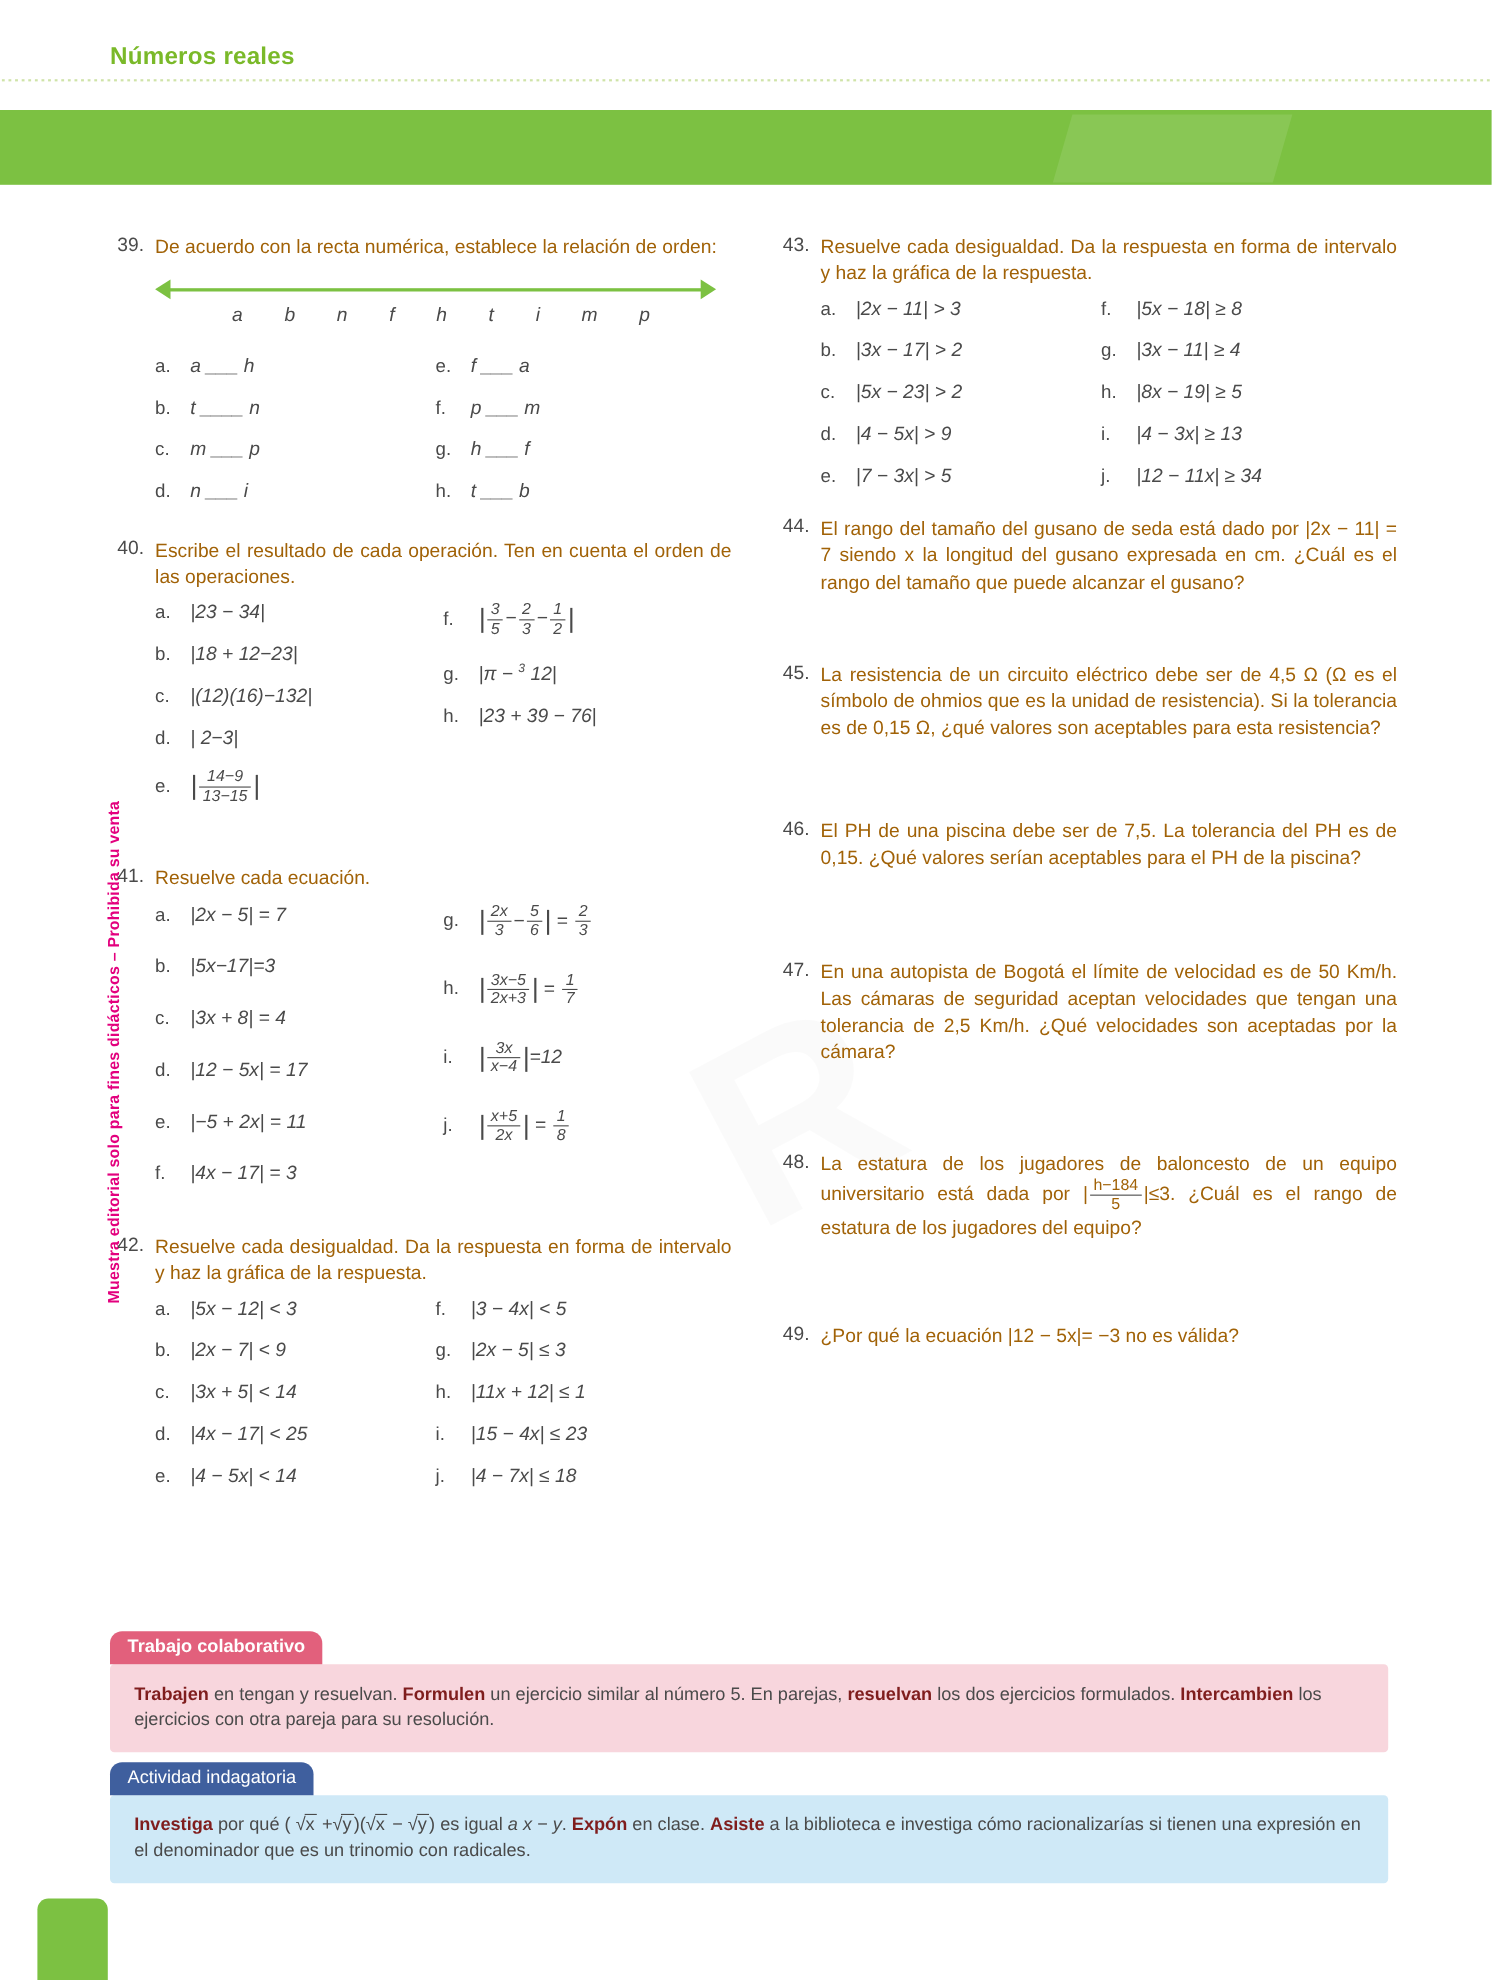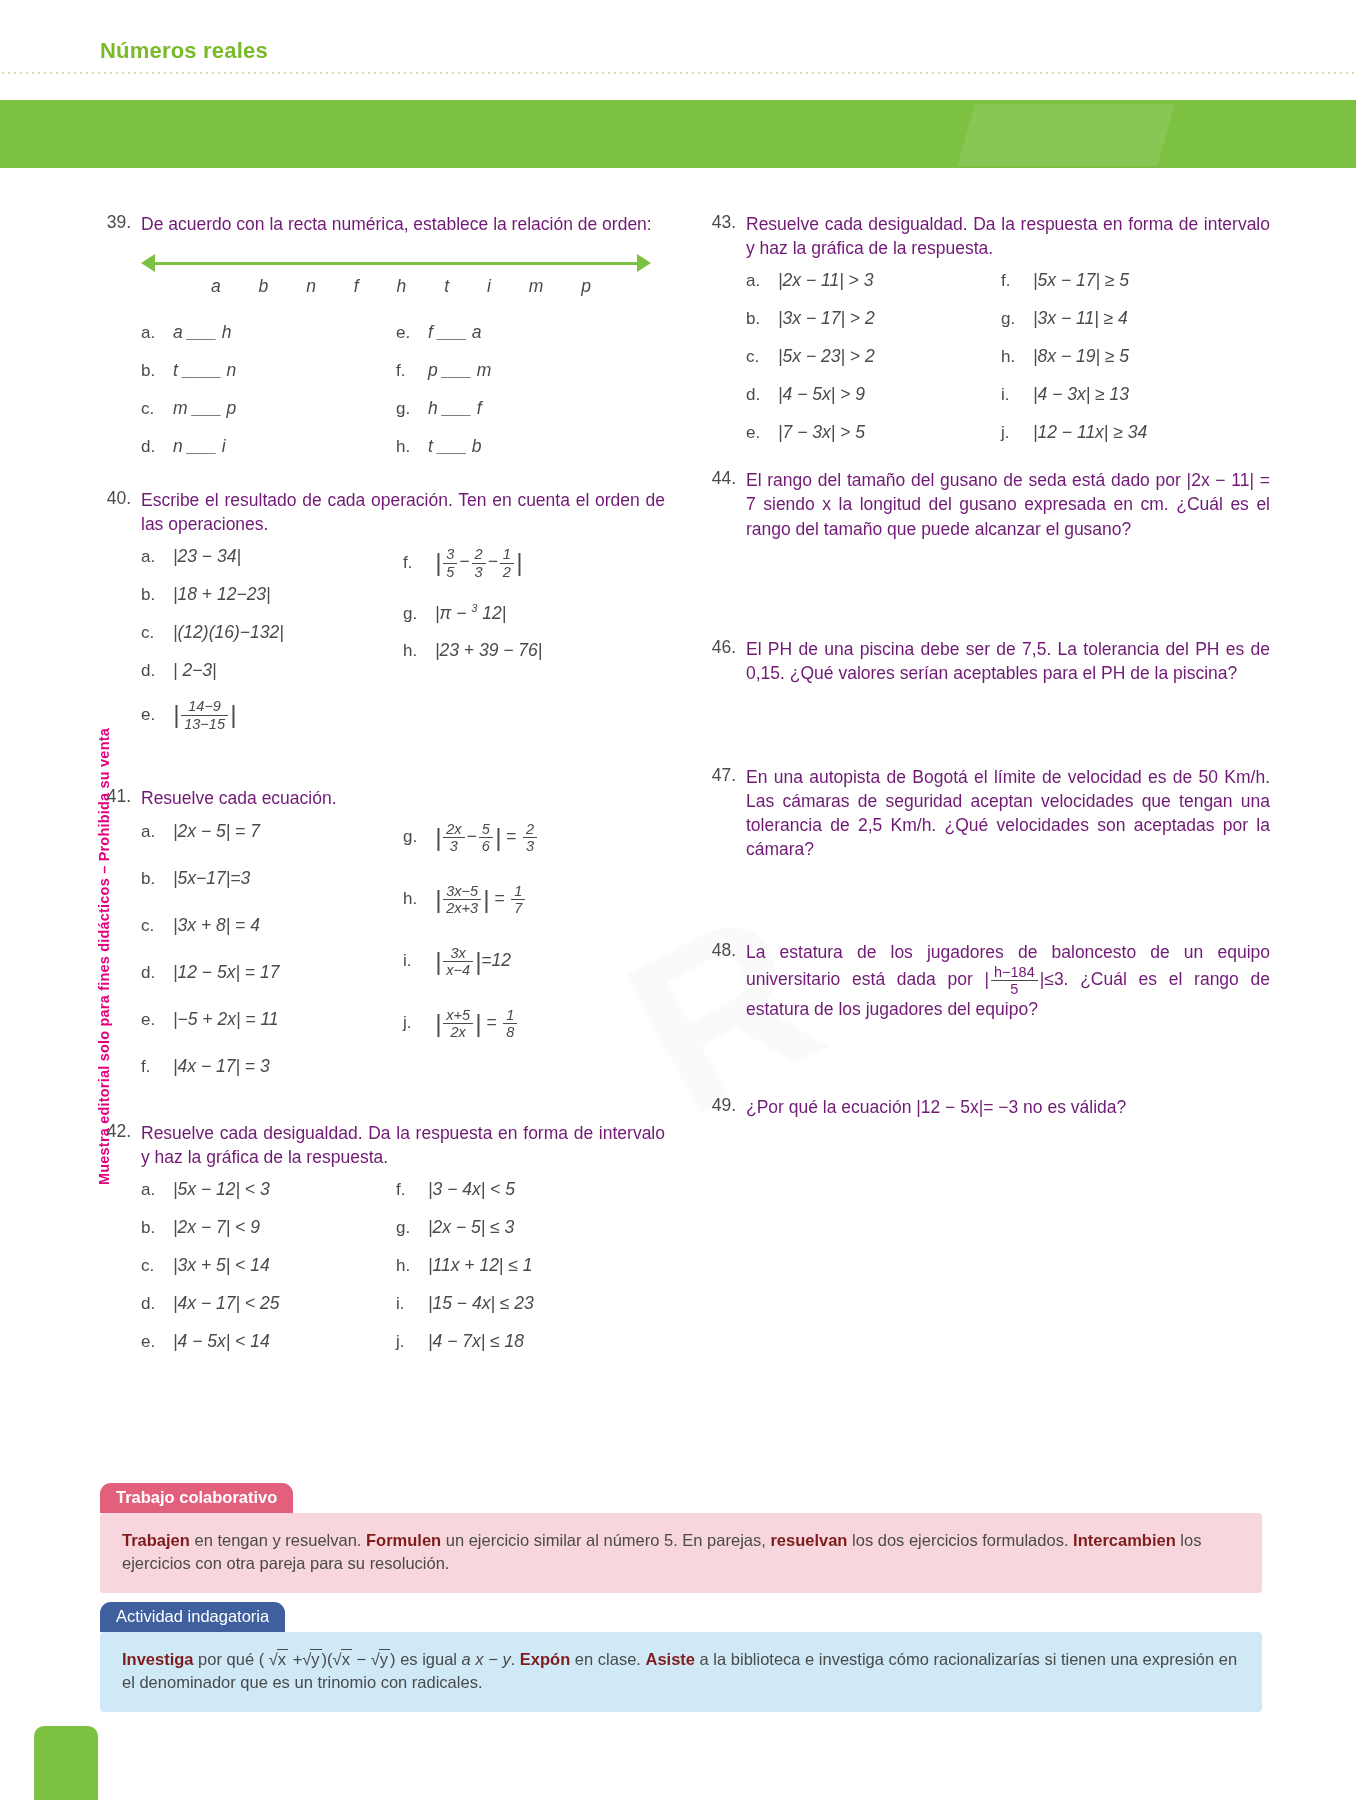--- a/index.html
+++ b/index.html
@@ -110,21 +110,21 @@
     width: 36px;
     text-align: right;
     font-size: 17.5px;
     color: #4a4a4a;
   }
   .item-body {
     margin-left: 46px;
     font-size: 17.5px;
     line-height: 1.38;
     text-align: justify;
-    color: #701a75;
+    color: #a16207;
   }
   .item-body.nojust { text-align: left; }
 
   i, .it { font-style: italic; }
 
   
   .sublist {
     margin-left: 46px;
     margin-top: 10px;
     position: relative;
@@ -487,21 +487,21 @@
       <div class="item-num">43.</div>
       <div class="item-body">Resuelve cada desigualdad. Da la respuesta en forma de intervalo y haz la gráfica de la respuesta.</div>
 
       <div class="sublist two-col-sub">
         <div class="subcell">
           <span class="sub-lab">a.</span>
           <span class="sub-txt it">|2x − 11| &gt; 3</span>
         </div>
         <div class="subcell">
           <span class="sub-lab">f.</span>
-          <span class="sub-txt it">|5x − 17| ≥ 5</span>
+          <span class="sub-txt it">|5x − 18| ≥ 8</span>
         </div>
         <div class="subcell">
           <span class="sub-lab">b.</span>
           <span class="sub-txt it">|3x − 17| &gt; 2</span>
         </div>
         <div class="subcell">
           <span class="sub-lab">g.</span>
           <span class="sub-txt it">|3x − 11| ≥ 4</span>
         </div>
         <div class="subcell">
@@ -531,20 +531,24 @@
       </div>
     </div>
 
     <div class="item" style="">
       <div class="item-num">44.</div>
       <div class="item-body">El rango del tamaño del gusano de seda está dado por |2x − 11| = 7 siendo x la longitud del gusano expresada en cm. ¿Cuál es el rango del tamaño que puede alcanzar el gusano?</div>
     </div>
 
     <div class="spacer-lg"></div>
 
+    <div class="item" style="margin-top:26px">
+      <div class="item-num">45.</div>
+      <div class="item-body">La resistencia de un circuito eléctrico debe ser de 4,5 Ω (Ω es el símbolo de ohmios que es la unidad de resistencia). Si la tolerancia es de 0,15 Ω, ¿qué valores son aceptables para esta resistencia?</div>
+    </div>
 
     <div class="spacer-lg"></div>
 
     <div class="item" style="margin-top:36px">
       <div class="item-num">46.</div>
       <div class="item-body">El PH de una piscina debe ser de 7,5. La tolerancia del PH es de 0,15. ¿Qué valores serían aceptables para el PH de la piscina?</div>
     </div>
 
     <div class="spacer-lg"></div>
 

